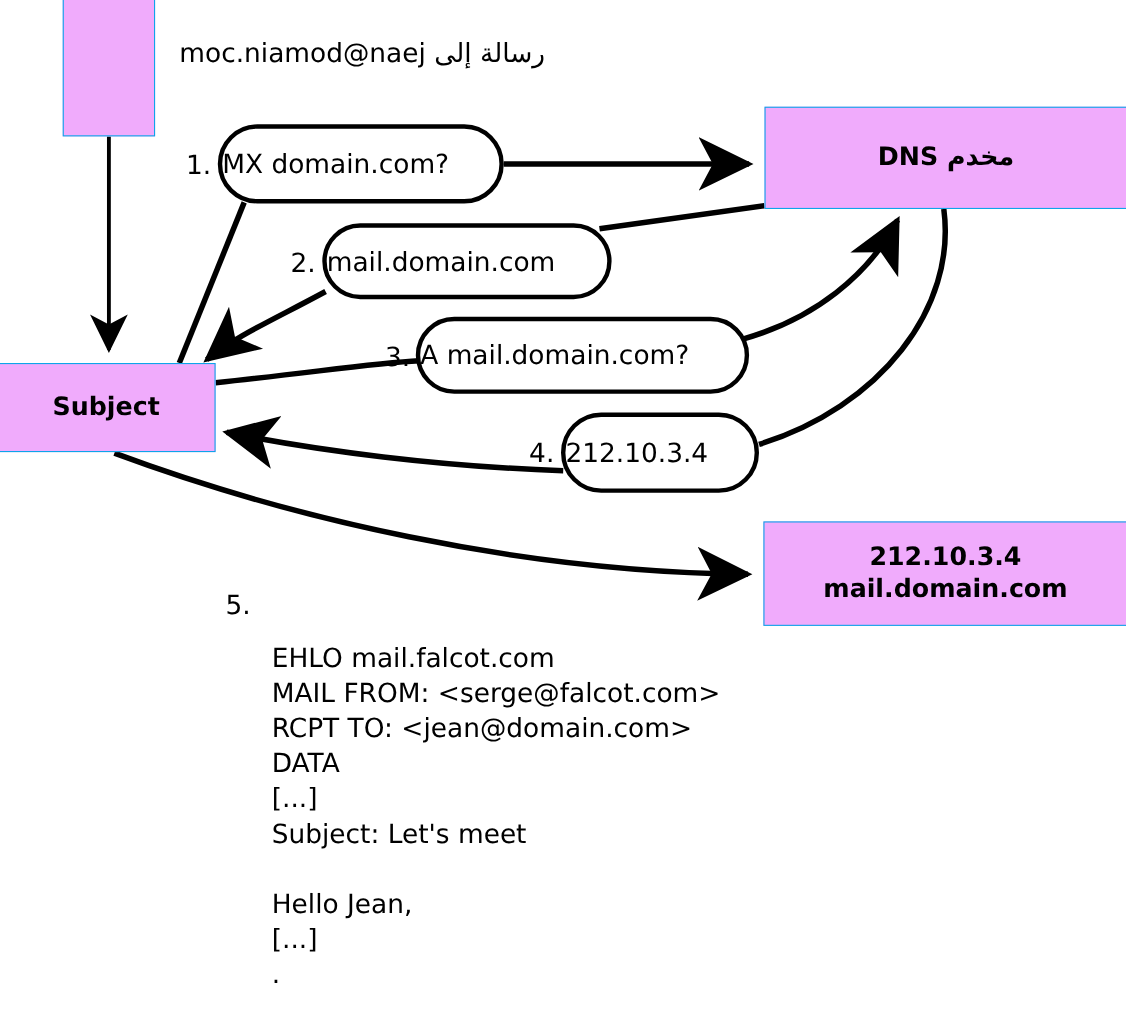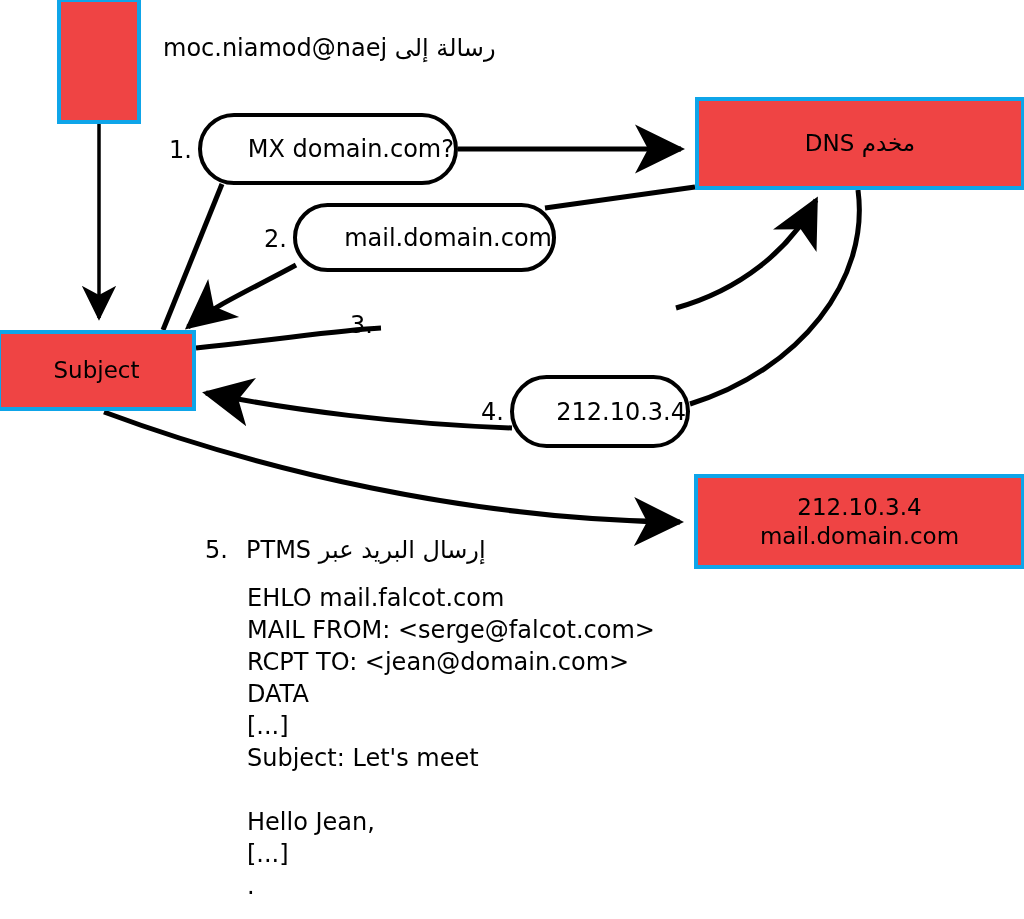--- a/index.html
+++ b/index.html
@@ -20,40 +20,41 @@
   }
   #wires {
     position: absolute;
     left: 0;
     top: 0;
     width: 1024px;
     height: 919px;
   }
   .node-box {
     position: absolute;
-    border: 4px solid #0ea5e9;
-    background: #ef4444;
+    border: 1px solid #0ea5e9;
+    background: #f0abfc;
     box-sizing: border-box;
     display: flex;
     flex-direction: column;
     align-items: center;
     justify-content: center;
     text-align: center;
     font-size: 23px;
     line-height: 1.22;
     z-index: 3;
+    font-weight: bold;
   }
   .bubble {
     position: absolute;
     border: 4px solid #000;
     background: #fff;
     box-sizing: border-box;
     display: flex;
     align-items: center;
-    justify-content: flex-end;
+    justify-content: flex-start;
     text-align: center;
     font-size: 24px;
     z-index: 4;
   }
   .step-num {
     position: absolute;
     font-size: 24px;
     z-index: 5;
     white-space: nowrap;
   }
@@ -137,28 +138,30 @@
   <div class="bubble" style="left:198px; top:113px; width:260px; height:72px; border-radius:36px;">
     <span>MX domain.com?</span>
   </div>
 
   <div class="step-num" style="left:264px; top:225px;">2.</div>
   <div class="bubble" style="left:293px; top:203px; width:263px; height:69px; border-radius:35px;">
     <span>mail.domain.com</span>
   </div>
 
   <div class="step-num" style="left:350px; top:311px;">3.</div>
+  <div class="bubble" style="left:378px; top:288px; width:303px; height:70px; border-radius:35px;">
+    <span>A mail.domain.com?</span>
+  </div>
 
   <div class="step-num" style="left:481px; top:398px;">4.</div>
   <div class="bubble" style="left:510px; top:375px; width:180px; height:73px; border-radius:37px;">
     <span>212.10.3.4</span>
   </div>
 
   <div class="step5" style="left:205px; top:536px;">5.</div>
-  <div class="step5 arabic" style="left:246px; top:536px;">إرسال البريد عبر SMTP</div>
 
   <div class="mono-block" style="left:247px; top:582px;">EHLO mail.falcot.com
 MAIL FROM: &lt;serge@falcot.com&gt;
 RCPT TO: &lt;jean@domain.com&gt;
 DATA
 [...]
 Subject: Let's meet
 
 Hello Jean,
 [...]

